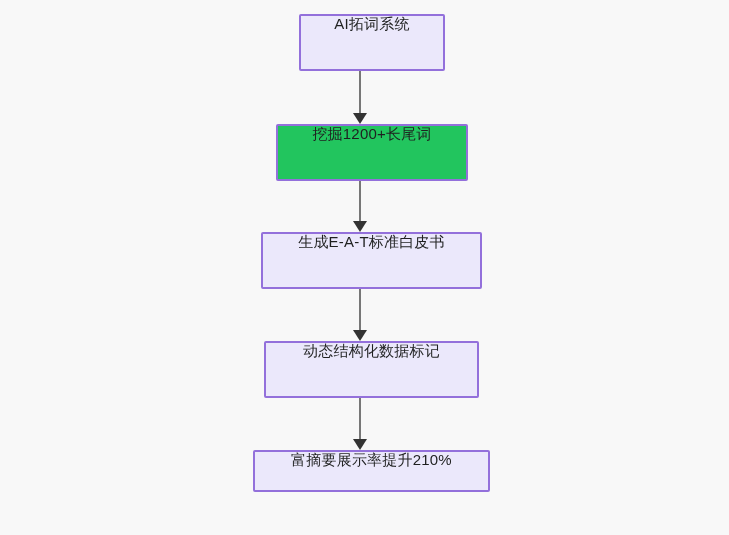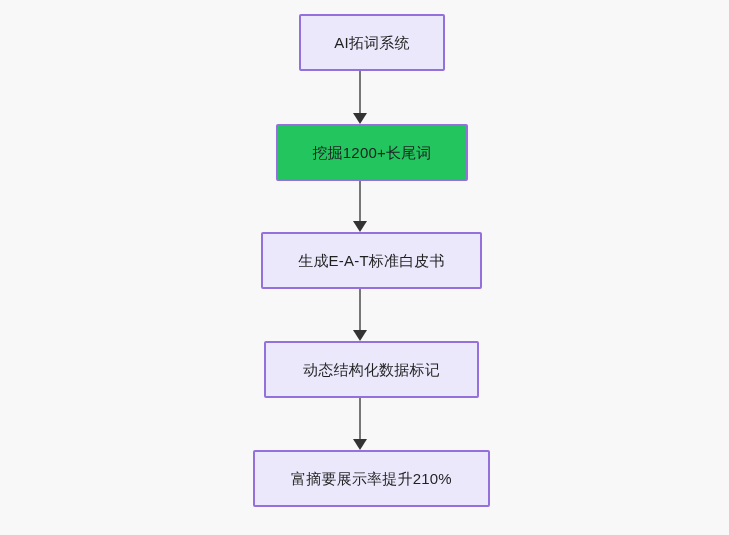--- a/index.html
+++ b/index.html
@@ -21,21 +21,21 @@
     height: 535px;
   }
 
   .node {
     position: absolute;
     box-sizing: border-box;
     background: #ebe8fb;
     border: 2px solid #9370db;
     border-radius: 2px;
     display: flex;
-    align-items: center;
+    align-items: flex-start;
     justify-content: center;
     color: #1f2020;
     font-size: 15px;
     line-height: 1;
     letter-spacing: 0.2px;
     white-space: nowrap;
   }
 
   .node-label {
     display: block;
@@ -82,16 +82,16 @@
     </div>
     <div class="node" style="left: 276px; top: 124px; width: 192px; height: 57px; background: #22c55e; border-color: rgb(147, 112, 219); color: rgb(31, 32, 32);">
       <span class="node-label">挖掘1200+长尾词</span>
     </div>
     <div class="node" style="left: 261px; top: 232px; width: 221px; height: 57px; background: rgb(235, 232, 251); border-color: rgb(147, 112, 219); color: rgb(31, 32, 32);">
       <span class="node-label">生成E-A-T标准白皮书</span>
     </div>
     <div class="node" style="left: 264px; top: 341px; width: 215px; height: 57px; background: rgb(235, 232, 251); border-color: rgb(147, 112, 219); color: rgb(31, 32, 32);">
       <span class="node-label">动态结构化数据标记</span>
     </div>
-    <div class="node" style="left: 253px; top: 450px; width: 237px; height: 57px; background: rgb(235, 232, 251); border-color: rgb(147, 112, 219); color: rgb(31, 32, 32);">
+    <div class="node" style="left: 253px; top: 450px; width: 237px; height: 42px; background: rgb(235, 232, 251); border-color: rgb(147, 112, 219); color: rgb(31, 32, 32);">
       <span class="node-label">富摘要展示率提升210%</span>
     </div>
   </div>
 
 </body></html>

